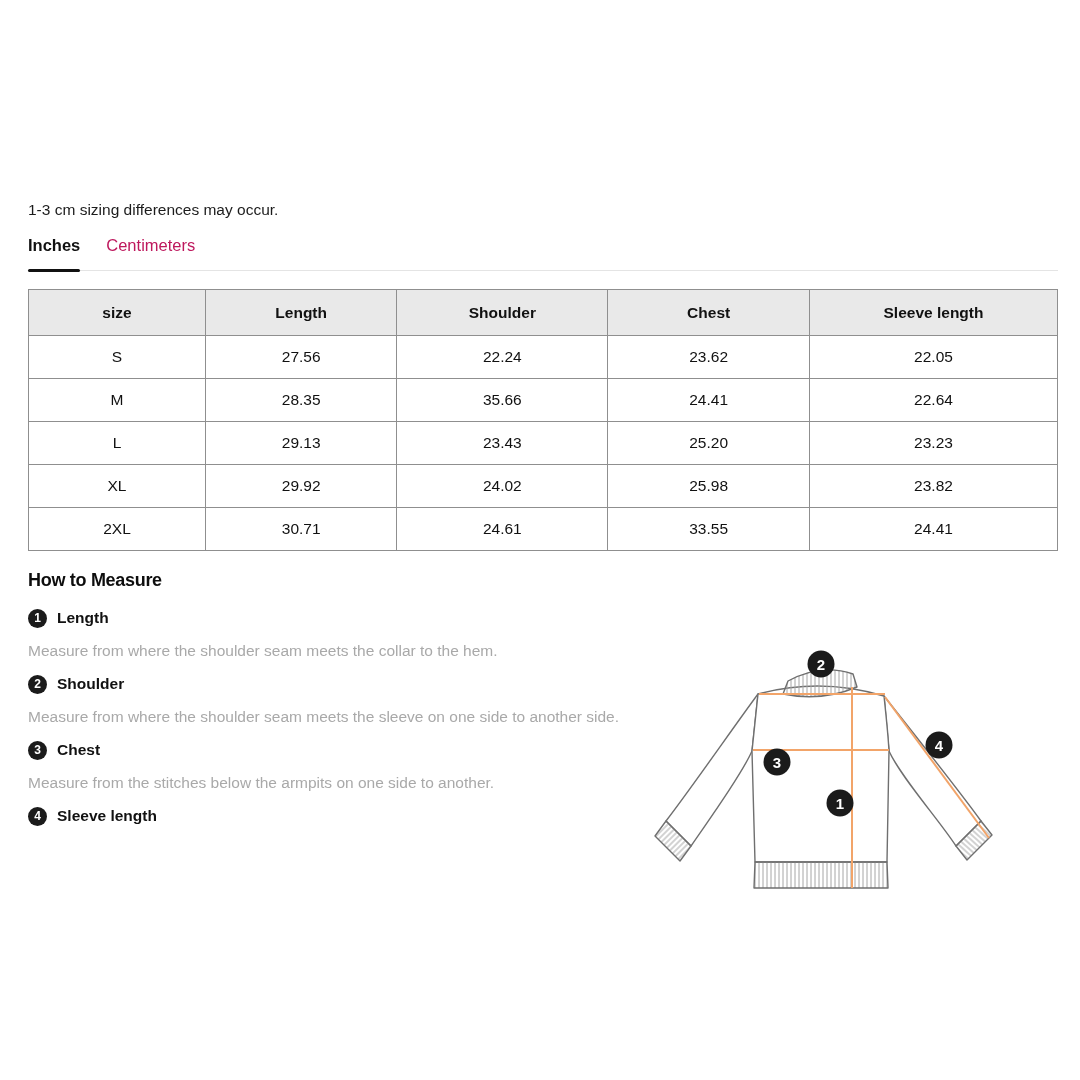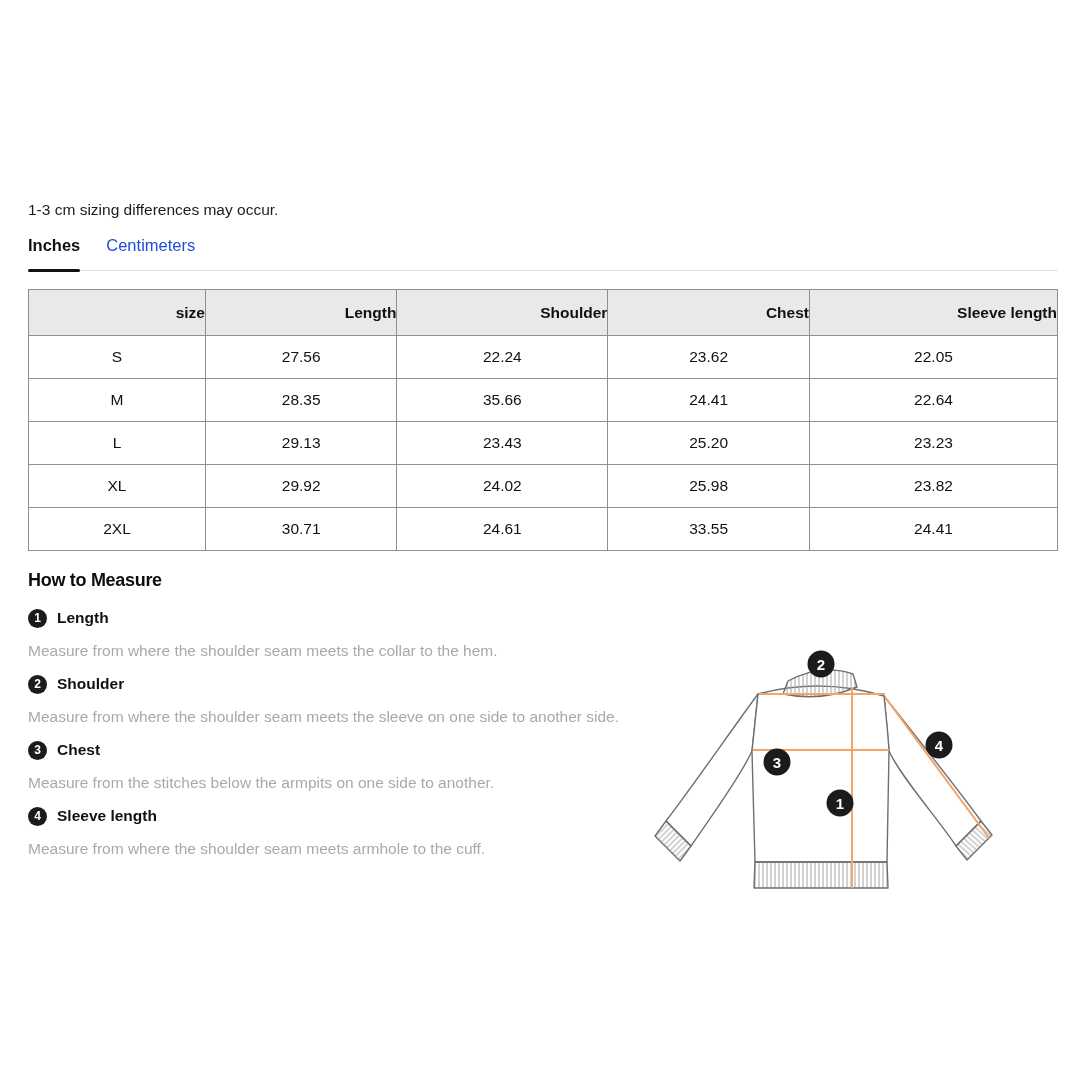--- a/index.html
+++ b/index.html
@@ -16,34 +16,34 @@
   
   .tabs {
     display:flex; gap:26px; margin-top:17px;
     border-bottom:1px solid #e4e4e4;
   }
   .tab {
     font-size:16.5px; padding-bottom:15px; cursor:pointer;
     background:none; border:none; font-family:inherit;
   }
   .tab.active { font-weight:700; color:#111; position:relative; }
-  .tab.inactive { color:#1d4ed8; }
+  .tab.inactive { color:#be185d; }
   .tab.active::after {
     content:""; position:absolute; left:0; right:0; bottom:-2px;
     height:3px; background:#111; border-radius:2px;
   }
 
   
   table.size-table {
     margin-top:18px; width:100%; border-collapse:collapse; table-layout:fixed;
   }
   .size-table th, .size-table td {
     border:1px solid #8f8f8f; text-align:center; font-size:15.5px;
   }
-  .size-table th { background:#e9e9e9; font-weight:700; height:46px;text-align:right; }
+  .size-table th { background:#e9e9e9; font-weight:700; height:46px; }
   .size-table td { height:43px; background:#fff; }
   col.c-size { width:17.2%; } col.c-len { width:18.6%; }
   col.c-sho { width:20.5%; } col.c-che { width:19.6%; } col.c-slv { width:24.1%; }
 
   
   .htm-title { margin-top:19px; font-size:18px; font-weight:700; letter-spacing:-0.3px; color:#0d0d0d; }
   .measure-list { margin-top:17px; width:660px; }
   .measure-label-row { display:flex; align-items:center; height:20px; margin-bottom:13px; }
   .num-badge {
     width:19px; height:19px; border-radius:50%; background:#1b1b1b; color:#fff;
@@ -158,21 +158,20 @@
           <span class="measure-label">Chest</span>
         </div>
         <p class="measure-desc">Measure from the stitches below the armpits on one side to another.</p>
       </div>
 
       <div>
         <div class="measure-label-row">
           <span class="num-badge">4</span>
           <span class="measure-label">Sleeve length</span>
         </div>
-        <p class="measure-desc">Measure from where the shoulder seam meets armhole to the cuff.</p>
       </div>
 
     </div>
   </div>
 
   <svg class="illustration" viewBox="0 0 400 290" xmlns="http://www.w3.org/2000/svg">
     <defs>
       <pattern id="ribV" width="4" height="10" patternUnits="userSpaceOnUse">
         <path d="M2,0 V10" stroke="#a6a6a6" stroke-width="1"></path>
       </pattern>

